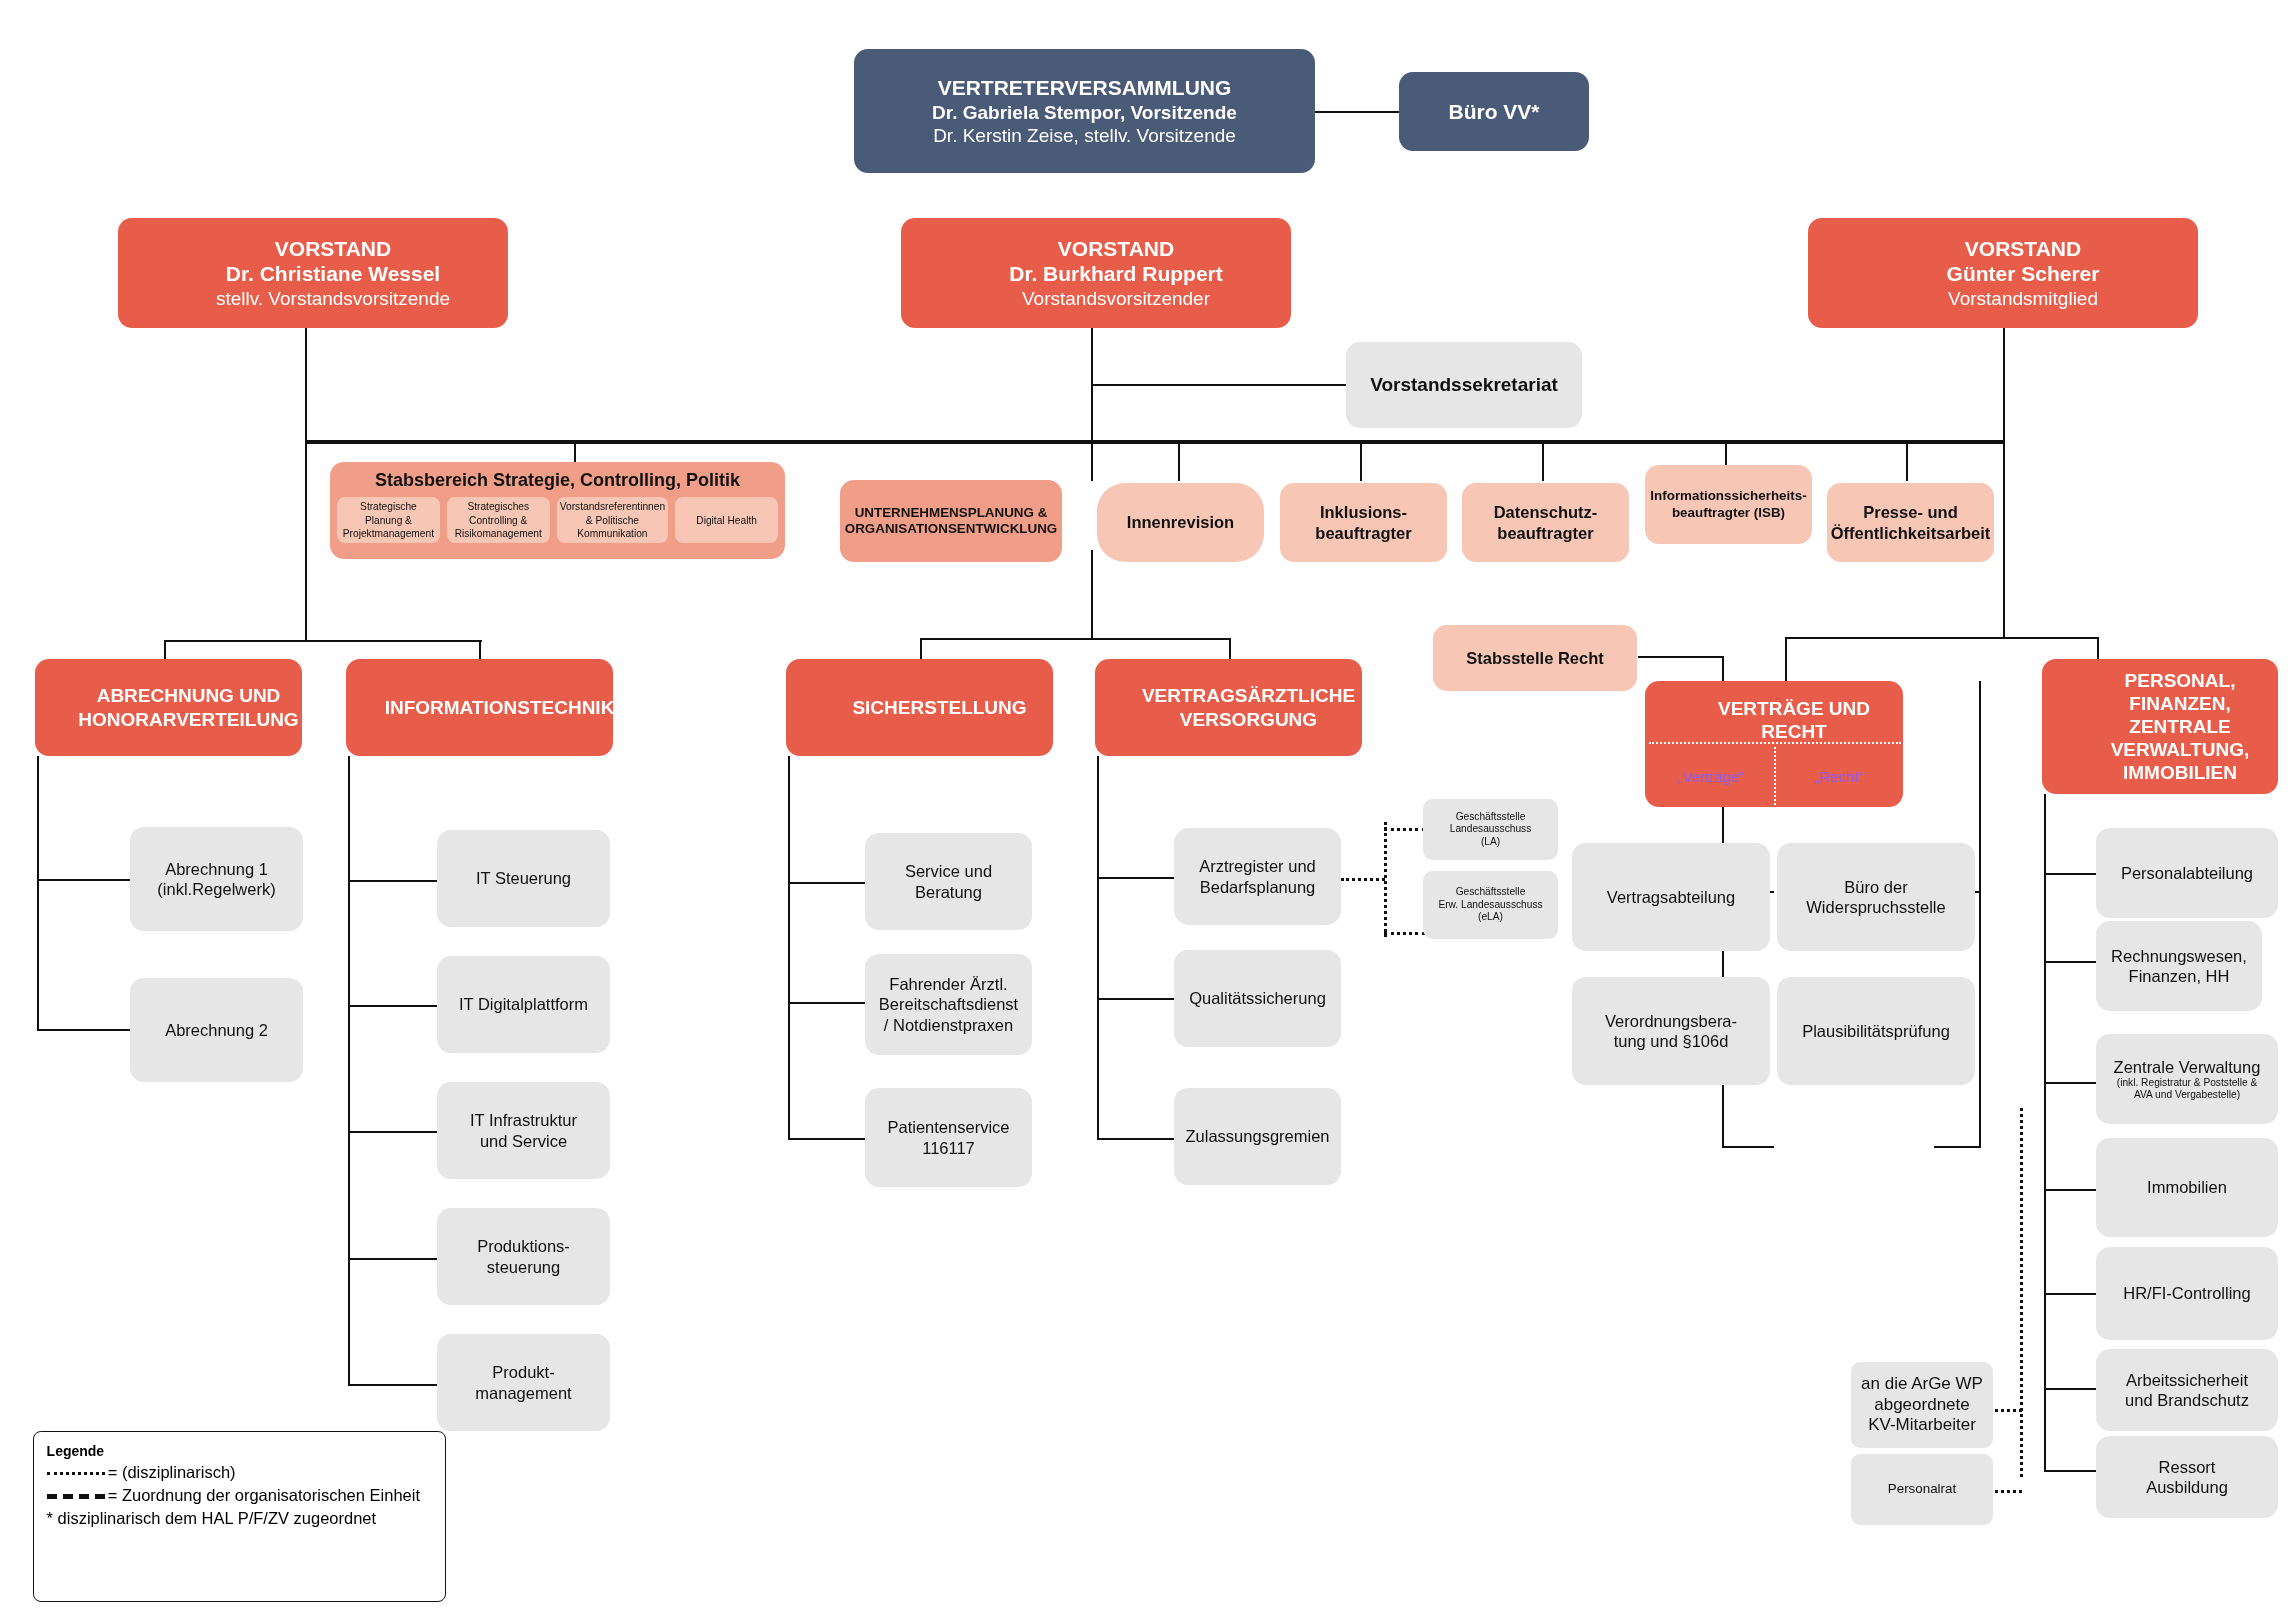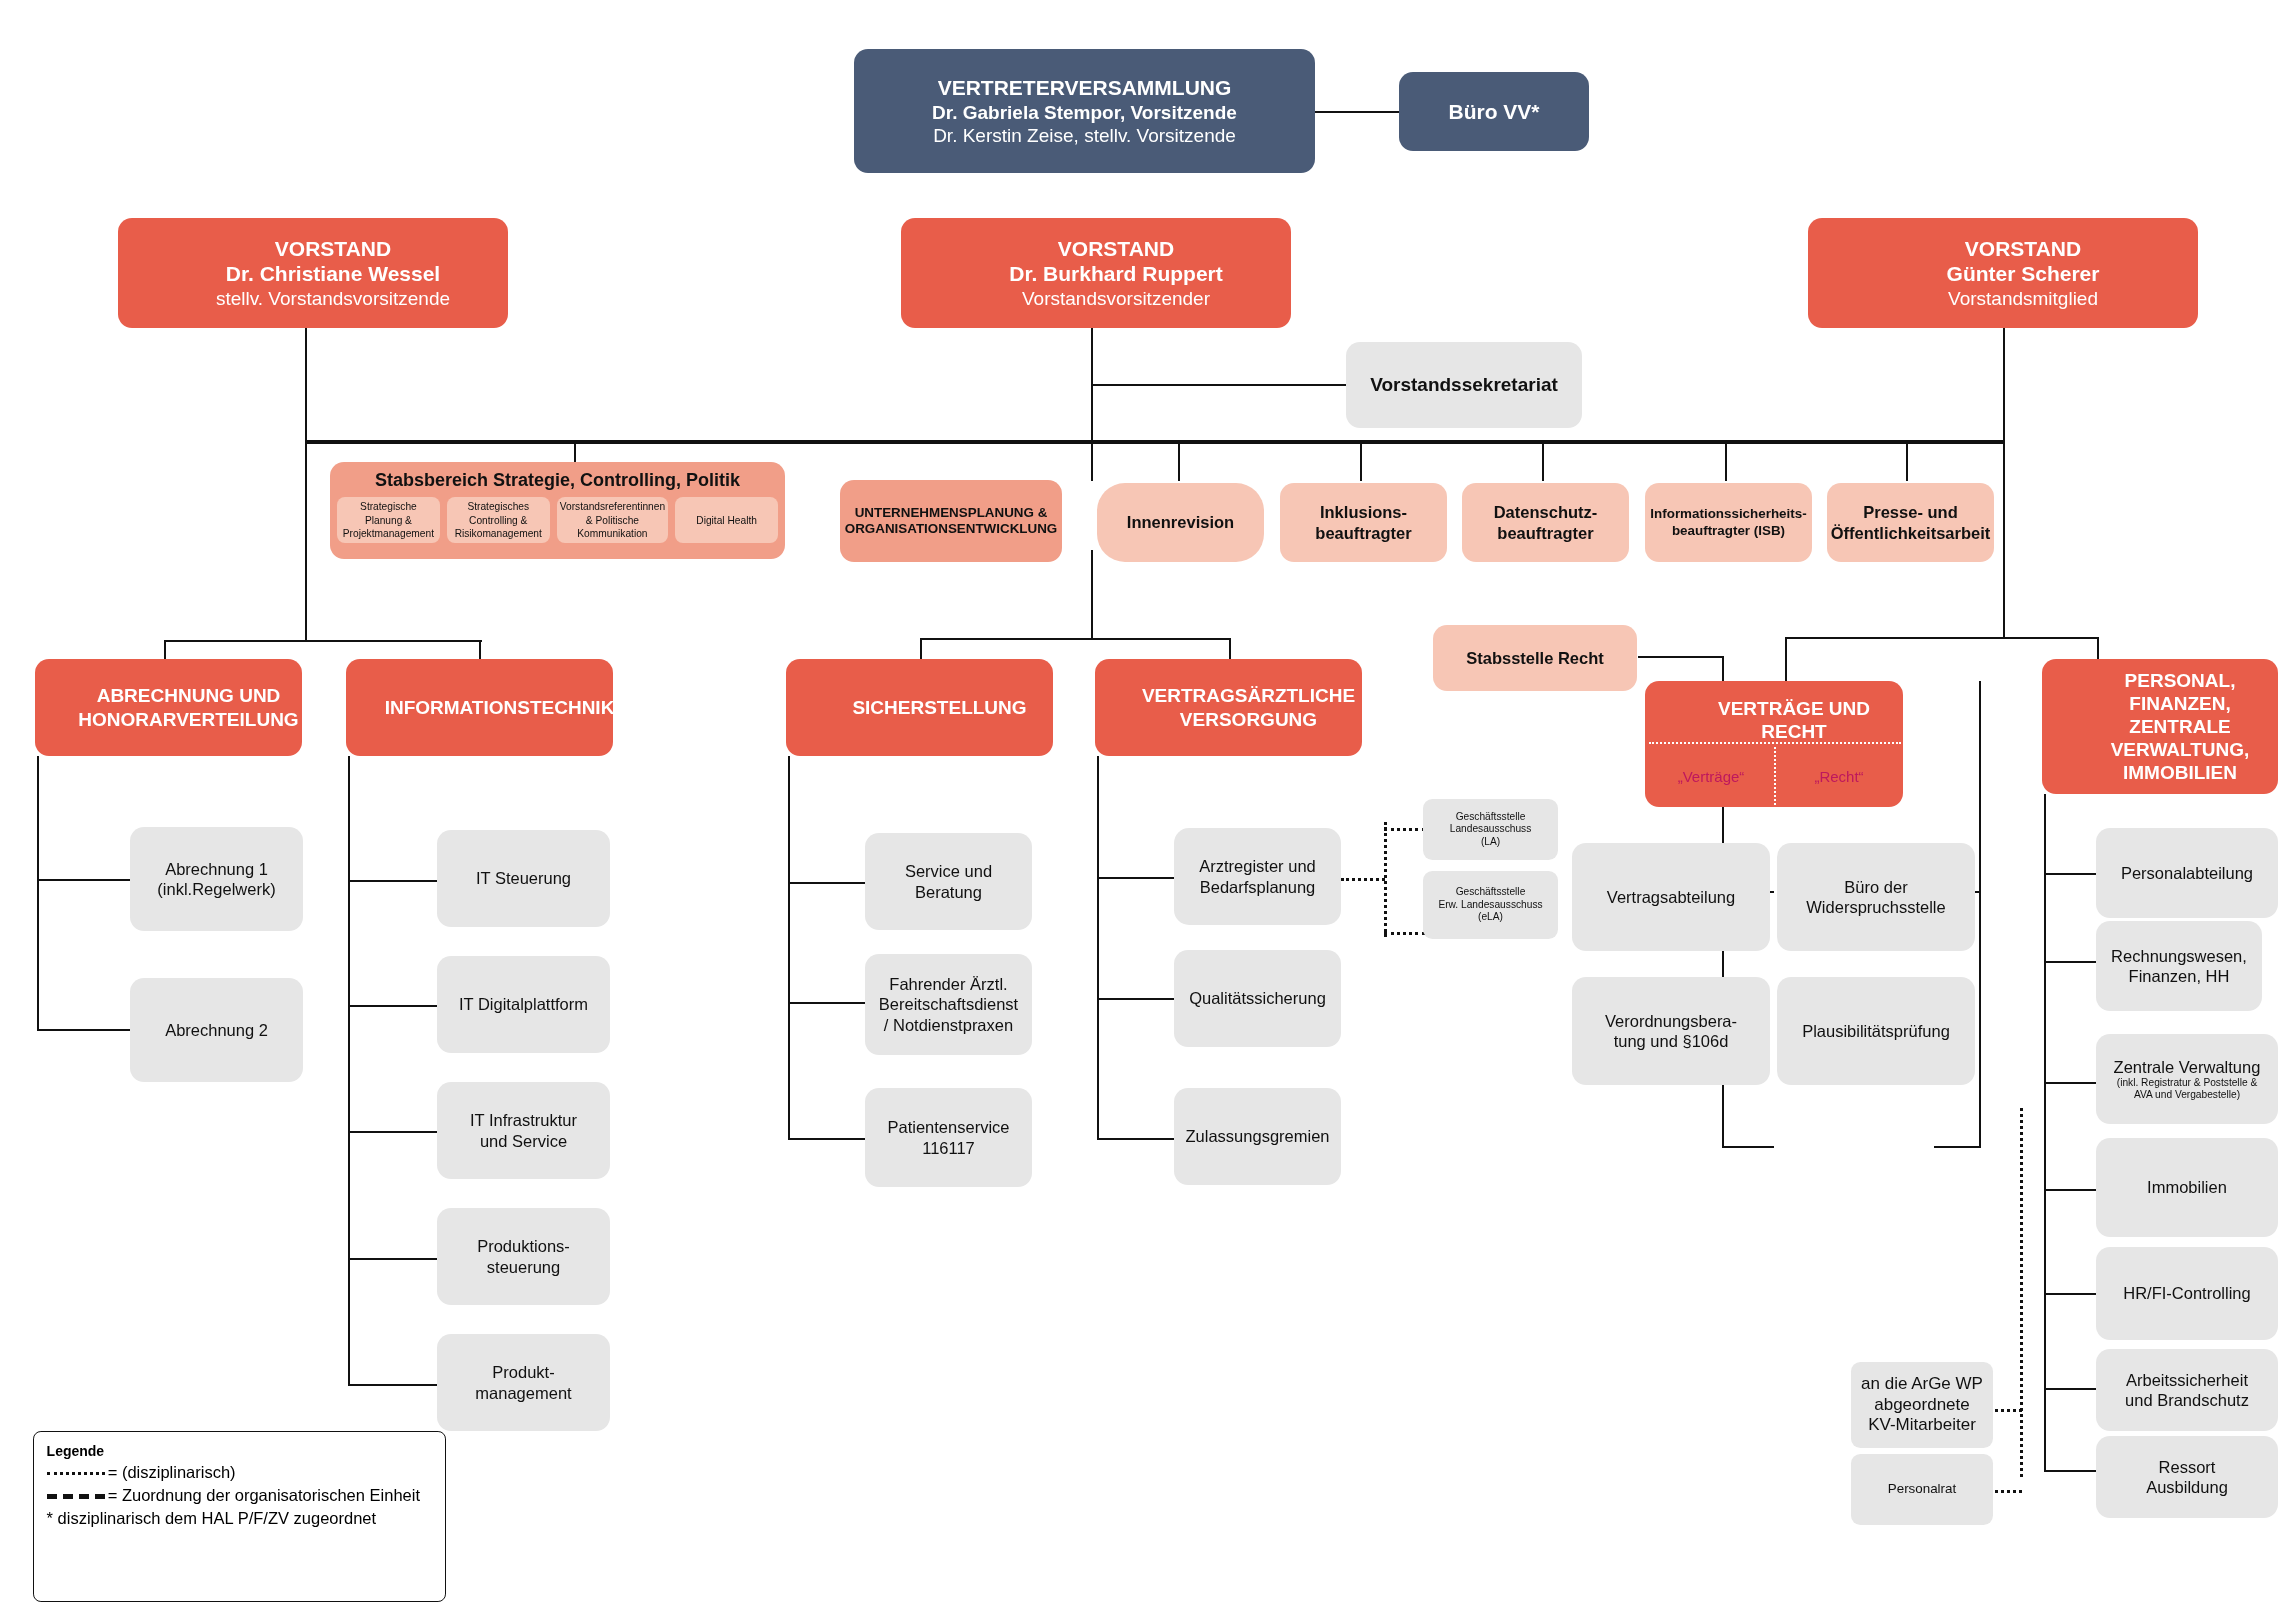--- a/index.html
+++ b/index.html
@@ -26,21 +26,21 @@
   .t-xxs{font-size:17px;}
   .t-tiny{font-size:10.2px;}
   .line1{font-weight:bold;}
   .line2{font-weight:bold;}
   .line3{font-weight:normal;}
   #legend{position:absolute;box-sizing:border-box;border:1.6px solid #111;border-radius:7.9px;
           background:#fff;z-index:6;padding:11px 12.6px;text-align:left;}
   #legend .lg-title{font-weight:bold;font-size:14px;margin-bottom:1.6px;}
   #legend .lg-row{font-size:16.5px;line-height:1.42;white-space:nowrap;}
   .vr-sub{position:absolute;display:flex;align-items:center;justify-content:center;
-          color:#be185d;font-weight:normal;font-size:15px;z-index:6;}
+          color:#8b5cf6;font-weight:normal;font-size:15px;z-index:6;}
   .stabs-wrap{position:absolute;background:#f19e88;border-radius:14px;z-index:5;box-sizing:border-box;}
   .stabs-title{text-align:center;font-weight:bold;font-size:18px;color:#111;padding-top:7.9px;}
   .stabs-row{display:flex;gap:7px;padding:6.3px 7px 7.9px 7px;}
   .stabs-cell{flex:1;background:#f7c6b5;border-radius:7.9px;display:flex;align-items:center;
               justify-content:center;text-align:center;font-size:10.2px;color:#111;line-height:1.3;padding:3.1px;}
 </style>
 </head>
 <body>
 
 <div id="canvas">
@@ -114,21 +114,21 @@
   </div>
 
   <div class="box salmon-lite" style="left:1280px;top:483px;width:167px;height:79px;">
     <div class="t-sm" style="font-weight:bold;">Inklusions-<br>beauftragter</div>
   </div>
 
   <div class="box salmon-lite" style="left:1462px;top:483px;width:167px;height:79px;">
     <div class="t-sm" style="font-weight:bold;">Datenschutz-<br>beauftragter</div>
   </div>
 
-  <div class="box salmon-lite" style="left:1645px;top:483px;width:167px;height:79px;">
+  <div class="box salmon-lite" style="left:1645px;top:465px;width:167px;height:79px;">
     <div class="t-xs" style="font-weight:bold;">Informationssicherheits-<br>beauftragter (ISB)</div>
   </div>
 
   <div class="box salmon-lite" style="left:1827px;top:483px;width:167px;height:79px;">
     <div class="t-sm" style="font-weight:bold;">Presse- und<br>Öffentlichkeitsarbeit</div>
   </div>
 
   <div class="ln vl" style="left:305px;top:440px;height:201px;"></div>
   <div class="ln hl" style="left:164px;top:640px;width:318px;"></div>
   <div class="ln vl" style="left:164px;top:640px;height:20.4px;"></div>

